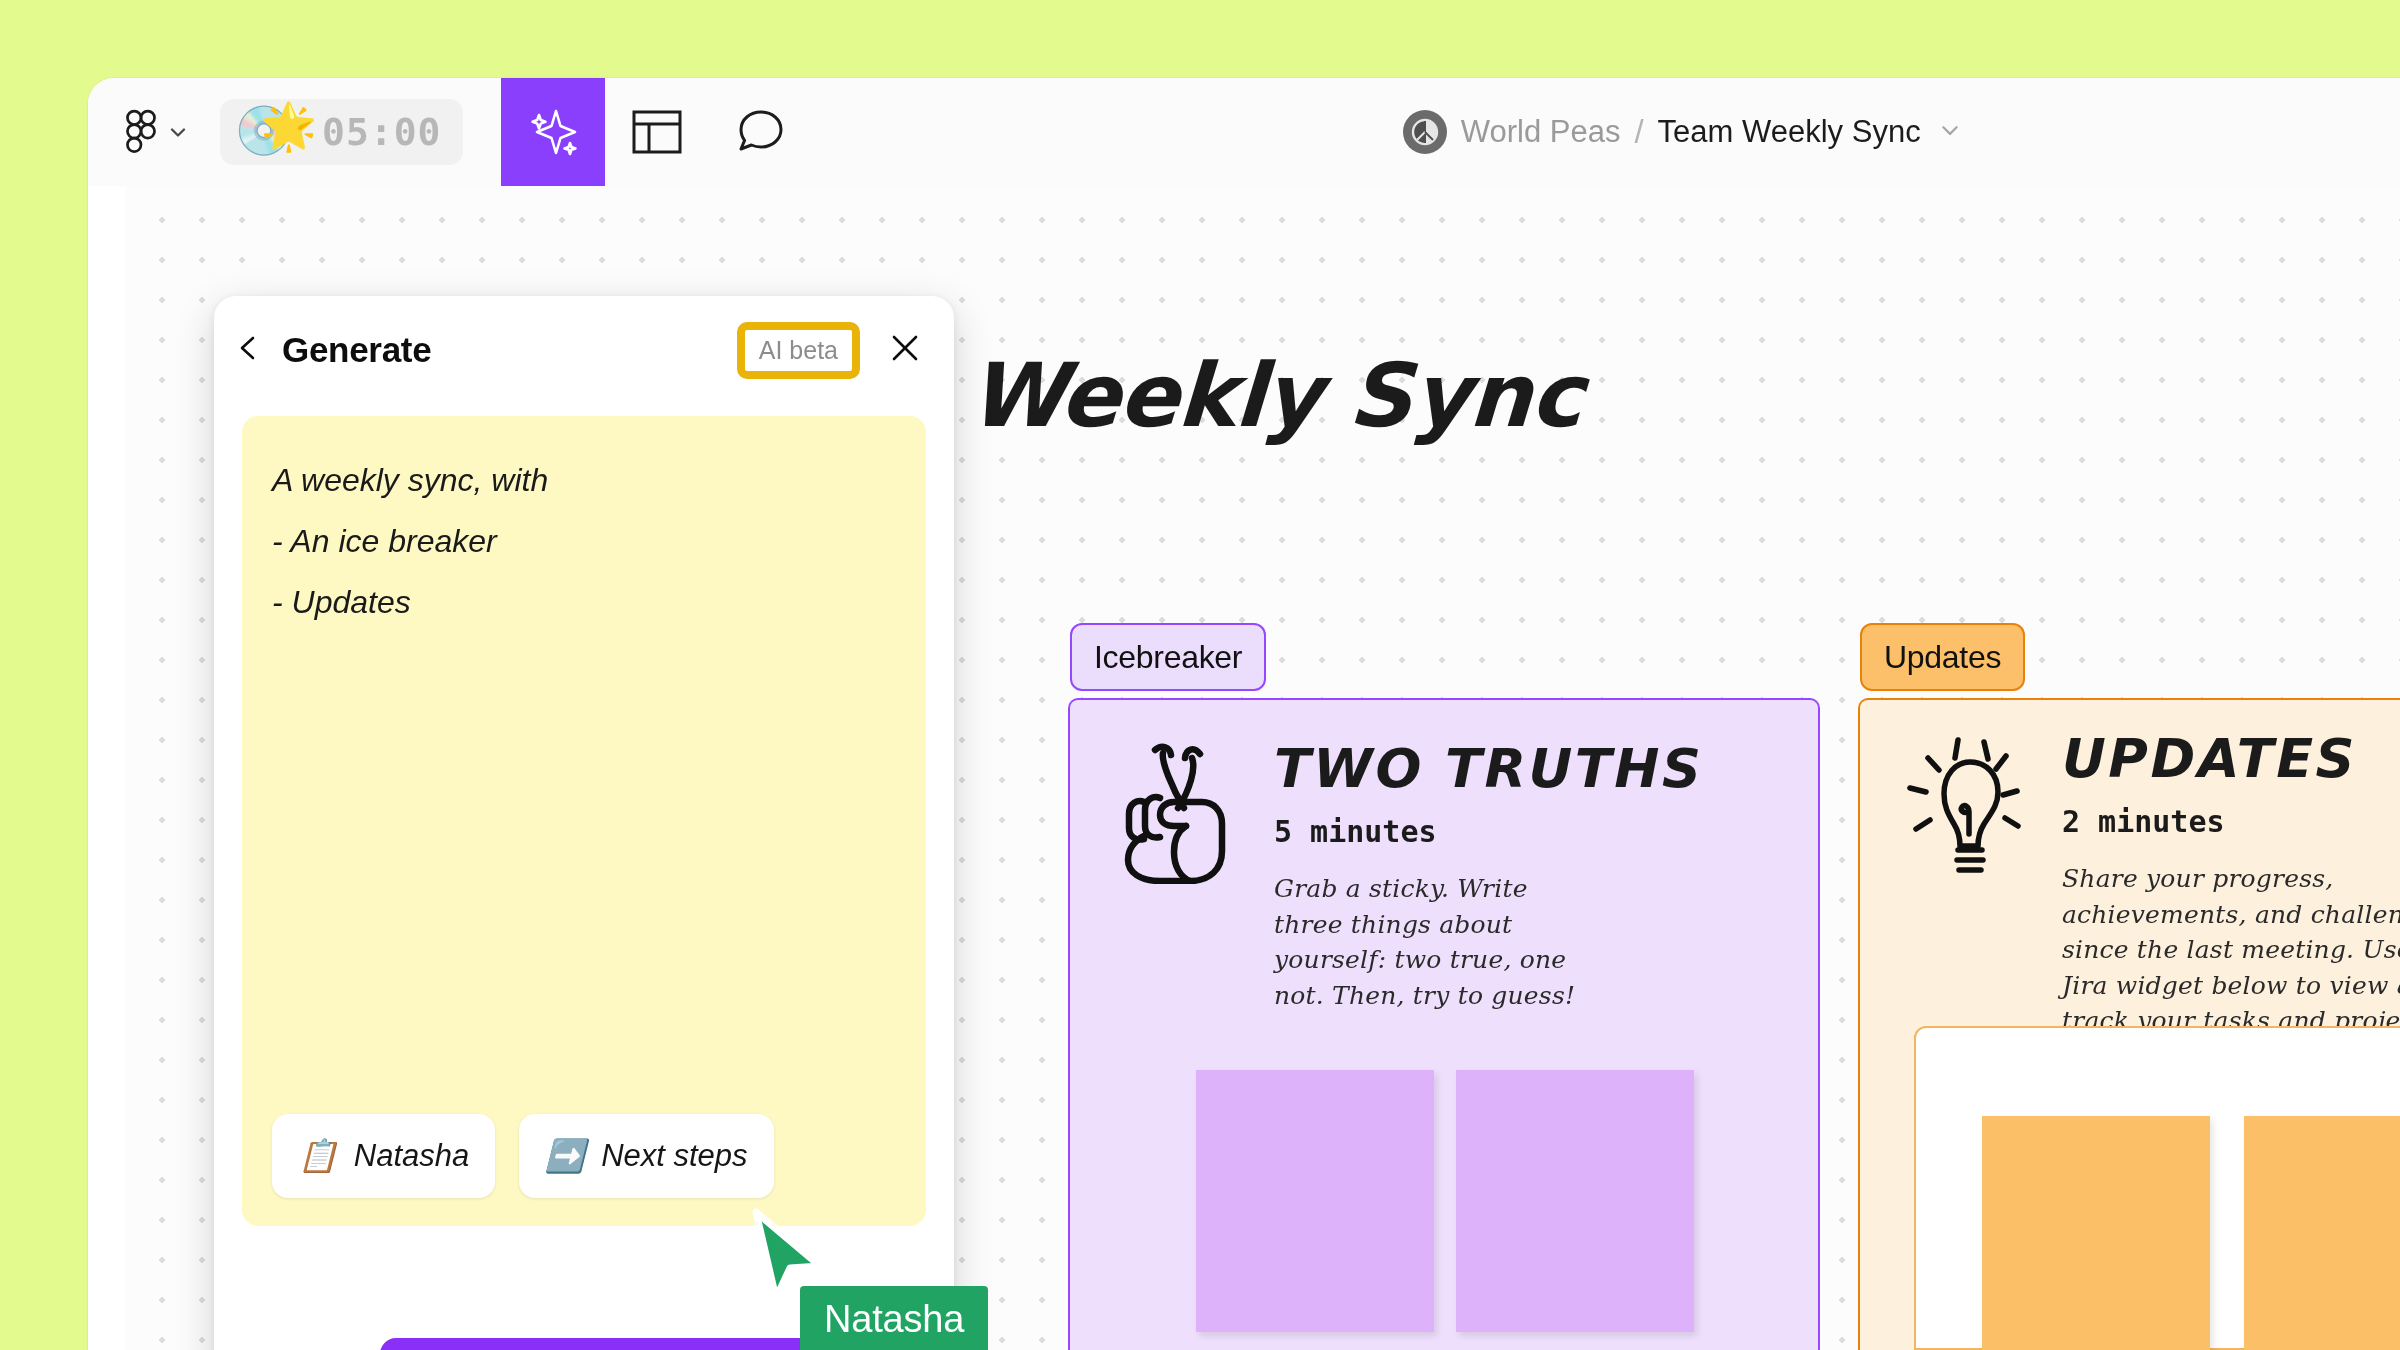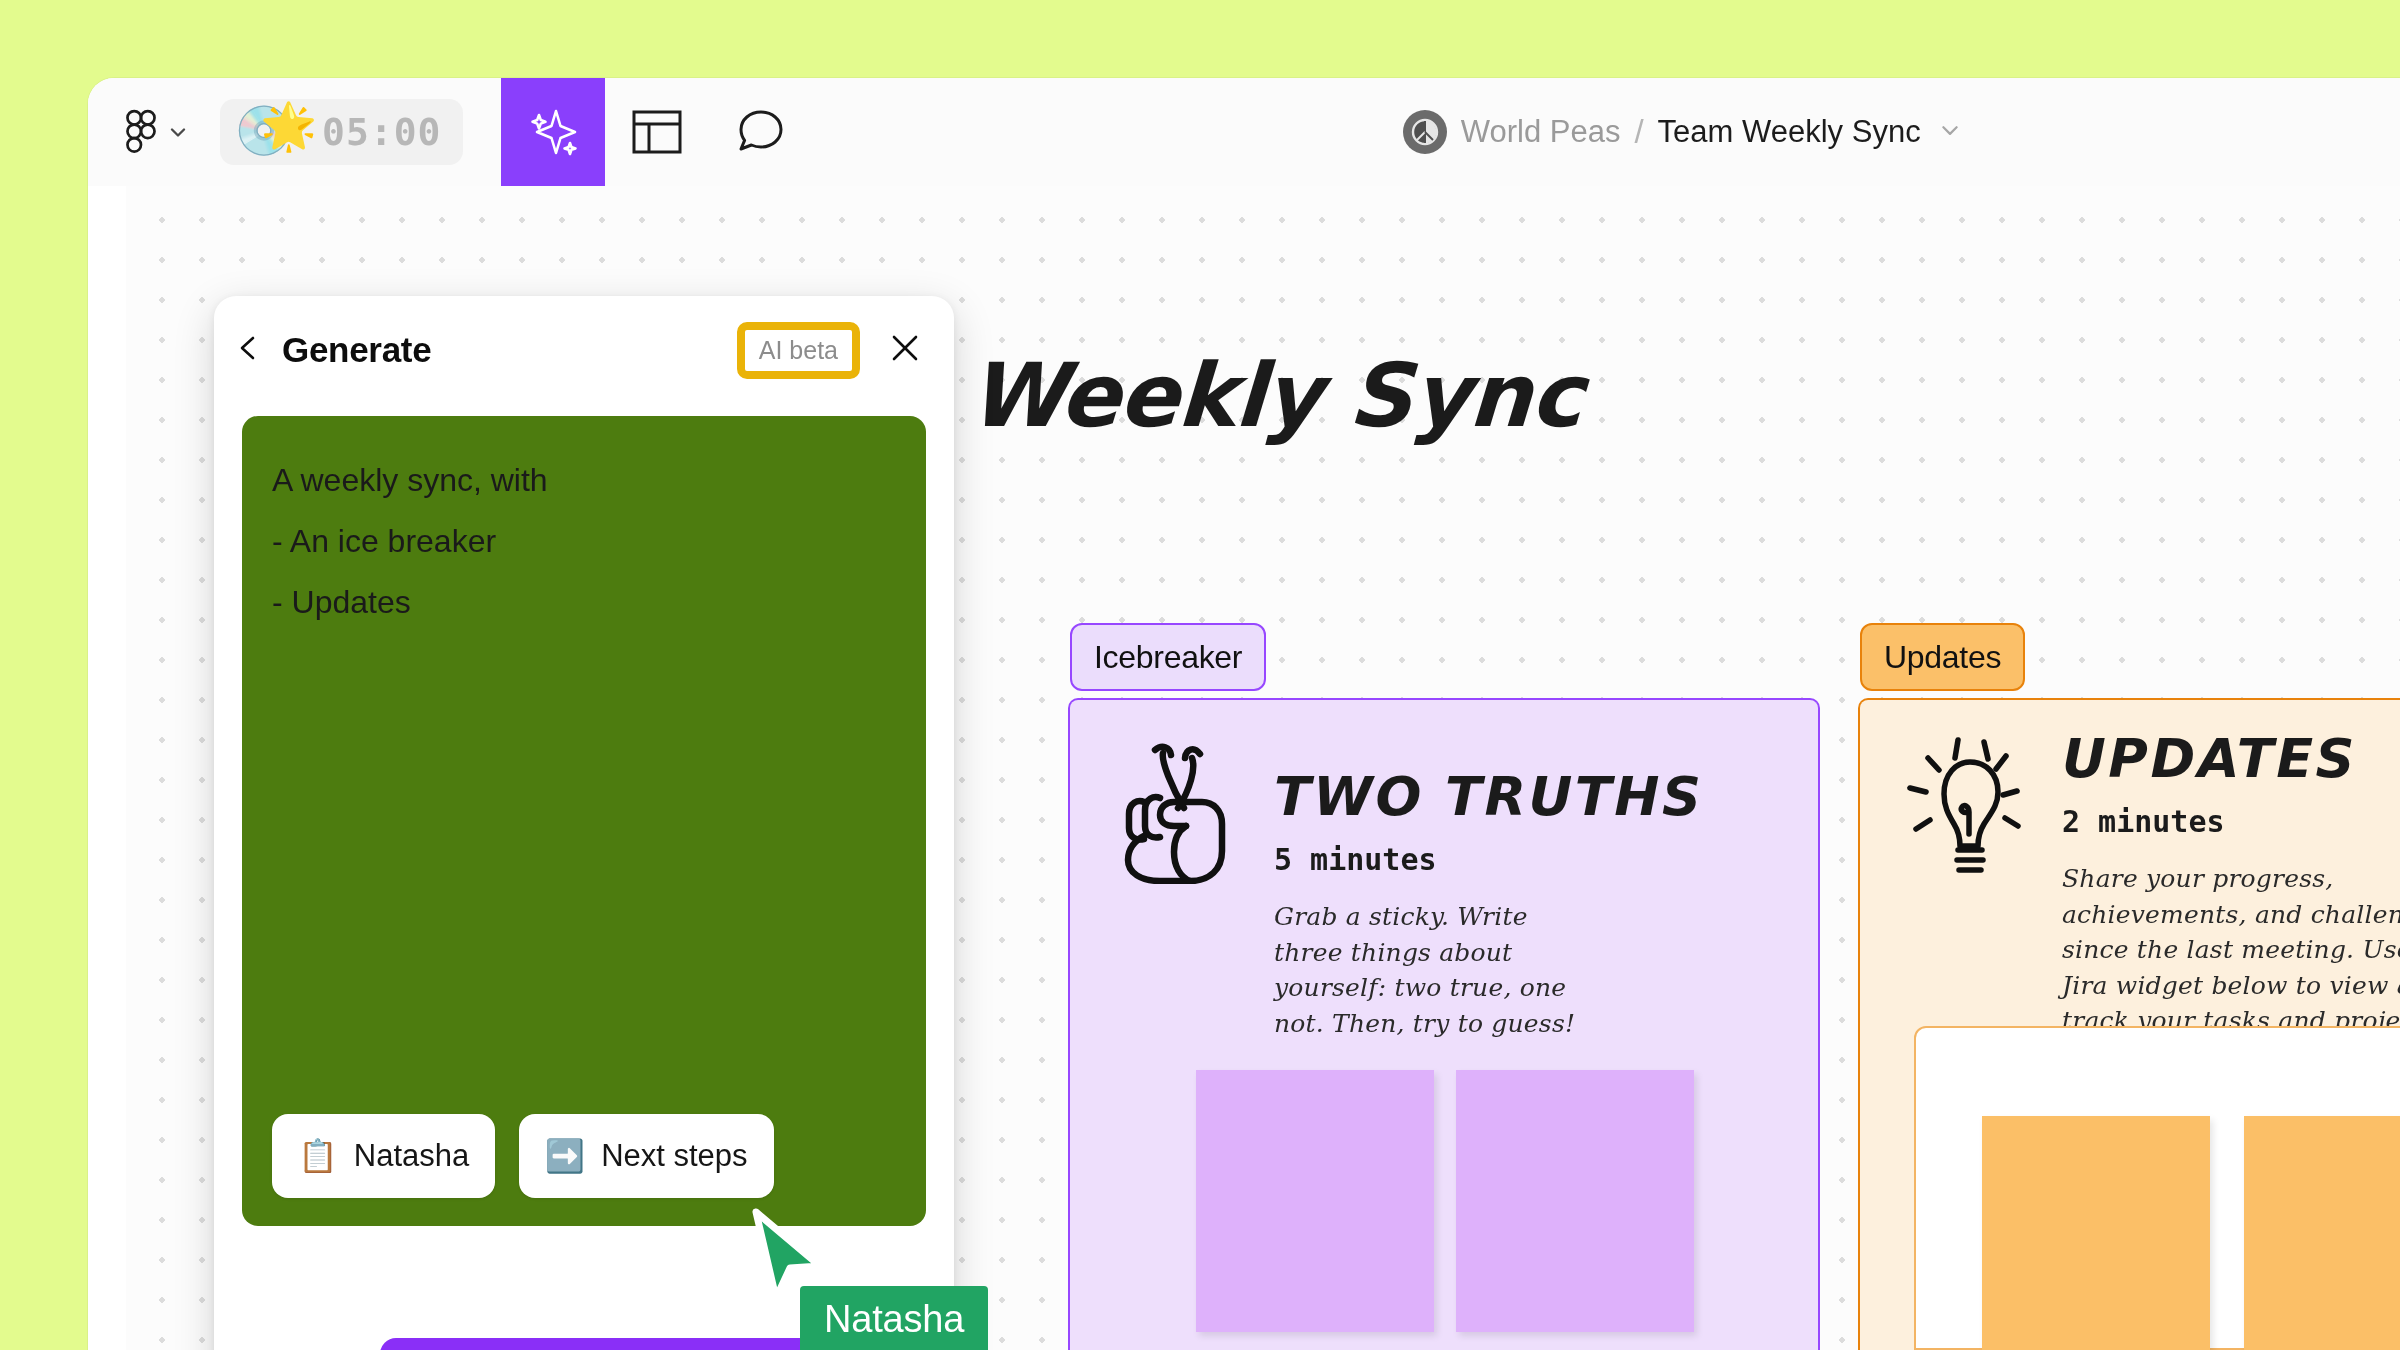--- a/index.html
+++ b/index.html
@@ -165,23 +165,24 @@
   .gp-title { font-size: 35px; font-weight: 700; color: #0D0D0D; flex: 1; letter-spacing: -.3px; }
   .gp-badge {
     font-size: 25px; color: #8C8C8C;
     border: 8px solid #eab308; border-radius: 10px;
     padding: 6px 14px;
   }
   .gp-close { width: 34px; height: 34px; margin-left: 10px; }
 
   .gp-prompt {
     margin: 12px 28px 0 28px;
-    background: #4d7c0f; border-radius: 16px;
+    background: #fef9c3; border-radius: 16px;
     height: 810px; padding: 34px 30px 24px 30px;
     position: relative;
+    font-style: italic;
   }
   .gp-prompt-text { font-size: 32px; line-height: 1.9; color: #1A1A1A; }
 
   .gp-chips {
     position: absolute; left: 30px; bottom: 28px;
     display: flex; gap: 24px;
   }
   .chip {
     display: flex; align-items: center; gap: 16px;
     background: #FFFFFF; border-radius: 16px;
@@ -304,21 +305,21 @@
             <path d="M49 17 C47 25 58 52 70 72"></path>
             <path d="M41 14 C48 8 56 11 57 19"></path>
             <path d="M78 22 C82 32 76 54 64 72"></path>
             <path d="M86 18 C80 10 72 13 71 22"></path>
             <path d="M30 66 C24 63 15 67 15 78 L15 92 C15 101 22 105 30 103"></path>
             <path d="M46 62 C40 59 31 63 31 74 L31 90 C31 99 38 103 46 101"></path>
             <path d="M30 100 C22 104 14 112 14 124 C14 137 27 145 46 145 L76 145 C96 145 108 133 108 115 L108 88 C108 74 99 66 88 66 L60 66 C52 66 46 71 46 79 C46 86 52 90 60 90 L72 90"></path>
             <path d="M72 90 C64 95 60 104 60 116 C60 130 66 141 76 145"></path>
           </svg>
         </span>
-        <div class="card-head" style="left:204px; top:40px; width:520px;margin-top:28px;">
+        <div class="card-head" style="left:204px; top:40px; width:520px;">
           <div class="head-title">TWO TRUTHS</div>
           <div class="head-dur">5 minutes</div>
           <div class="head-body" style="max-width:330px;">Grab a sticky. Write three things about yourself: two true, one not. Then, try to guess!</div>
         </div>
         <div class="sticky purple" style="left:126px; top:370px; width:238px; height:262px;"></div>
         <div class="sticky purple" style="left:386px; top:370px; width:238px; height:262px;"></div>
 
       </div>
 
       <div class="sec-chip upd">Updates</div>

